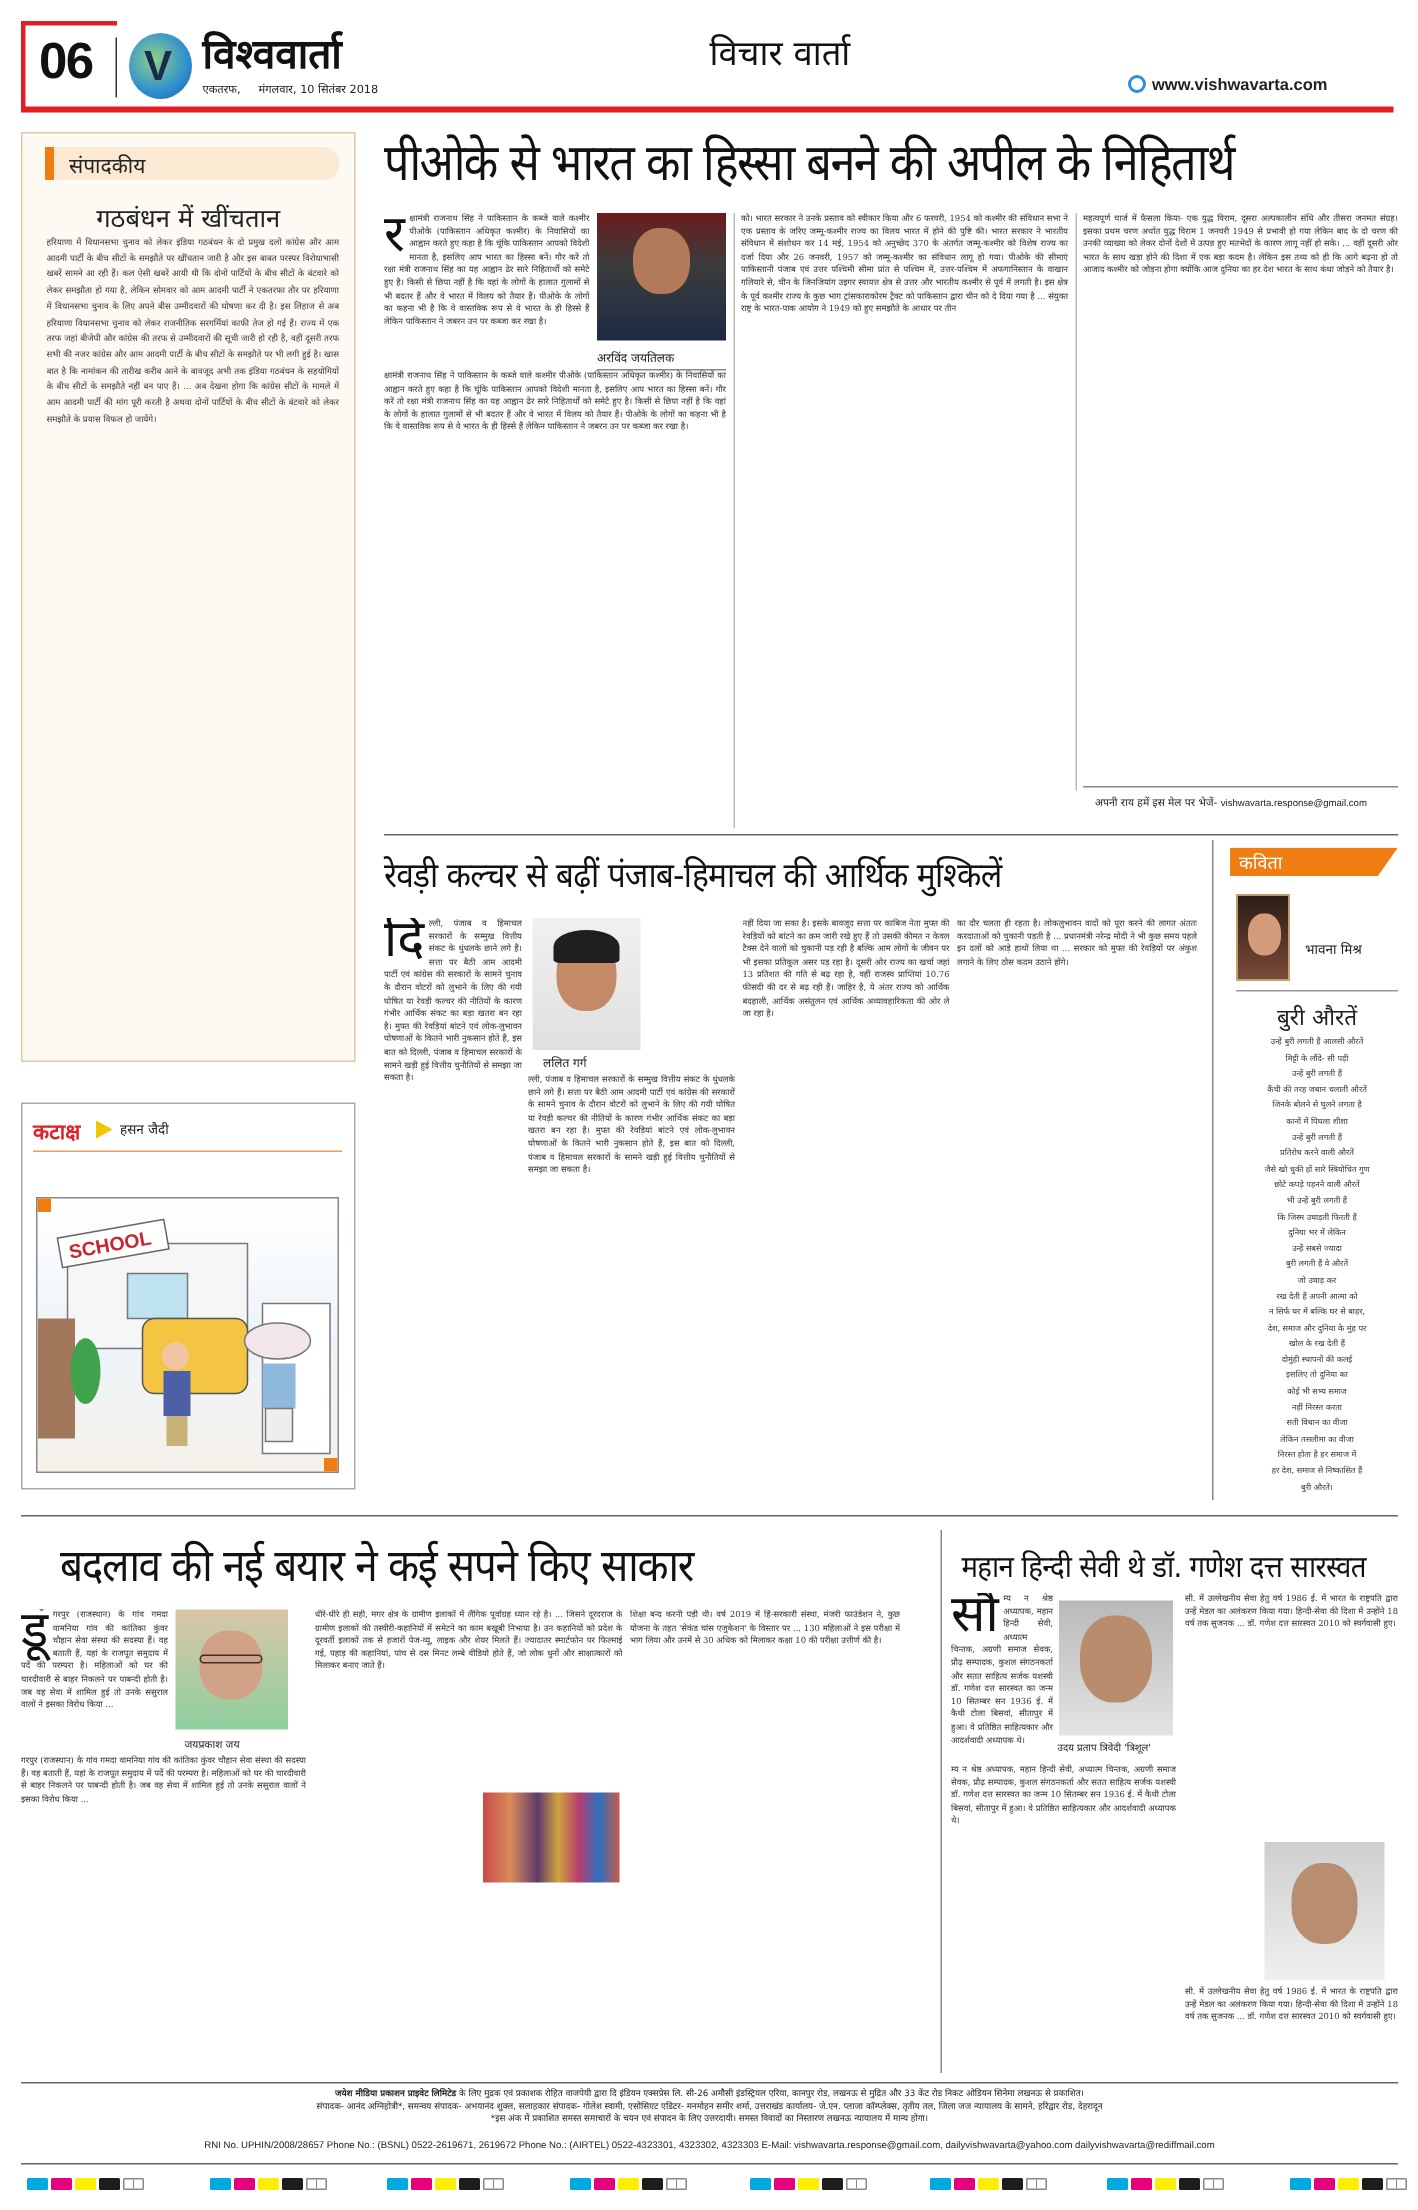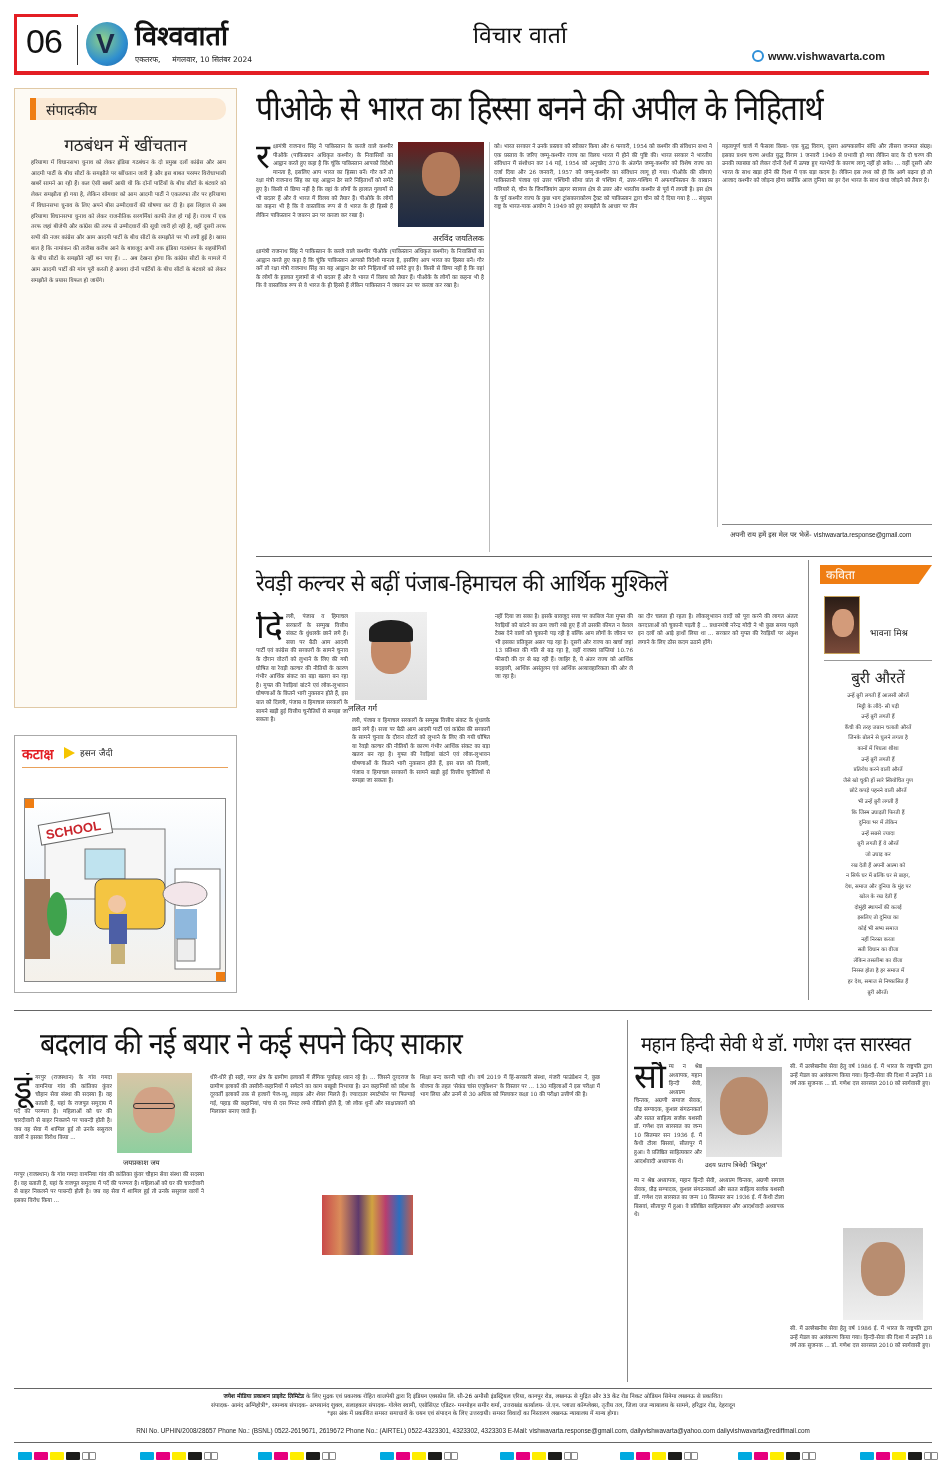--- a/index.html
+++ b/index.html
@@ -8,21 +8,21 @@
 
   .abs { position: absolute; }
   .body-text { font-family: "DejaVu Serif", serif; font-size: 5.6px; line-height: 8.6px; color: #333; text-align: justify; }
   .col-rule { position: absolute; width: 1px; background: #bbb; }
   .hr { position: absolute; height: 1px; background: #888; }
 
   
   #red-frame-top { left: 14px; top: 14px; width: 64px; height: 3px; background: #e31e24; }
   #red-frame-left { left: 14px; top: 14px; width: 3px; height: 60px; background: #e31e24; }
   #red-frame-bottom { left: 14px; top: 71px; width: 915px; height: 4px; background: #e31e24; }
-  #page-number { left: 26px; top: 22px; font-family: "Liberation Sans", sans-serif; font-size: 34px; color: #111; letter-spacing: -1px; }
+  #page-number { left: 26px; top: 22px; font-family: "Liberation Sans", sans-serif; font-size: 34px; color: #111; letter-spacing: -1px; font-weight: bold; }
   #mast-divider { left: 77px; top: 25px; width: 1px; height: 40px; background: #333; }
   #logo { left: 86px; top: 22px; width: 42px; height: 44px; border-radius: 50%;
           background: radial-gradient(circle at 40% 40%, #8fd18a, #2f8fcf 60%, #1a5fa8); }
   #logo span { position: absolute; left: 10px; top: 6px; font-family: "Liberation Sans", sans-serif; font-weight: bold; font-size: 28px; color: #1b2b4a; }
   #paper-name { left: 135px; top: 16px; font-family: "DejaVu Sans", sans-serif; font-weight: bold; font-size: 27px; color: #111; }
   #dateline { left: 135px; top: 54px; font-size: 7.5px; color: #222; }
   #section-title { left: 473px; top: 18px; font-size: 23px; color: #111; }
   #website { left: 752px; top: 50px; font-family: "Liberation Sans", sans-serif; font-weight: bold; font-size: 11px; color: #222; }
   #website .ie { display: inline-block; width: 12px; height: 12px; border-radius: 50%; border: 2.5px solid #2e8fd8; margin-right: 4px; vertical-align: -2px; }
 
@@ -40,28 +40,28 @@
   #kataksh-arrow { left: 64px; top: 747px; width: 0; height: 0; border-top: 6px solid transparent; border-bottom: 6px solid transparent; border-left: 11px solid #f5c400; }
   #cartoonist { left: 80px; top: 746px; font-size: 9px; color: #222; }
   #kataksh-rule { left: 22px; top: 767px; width: 206px; height: 1px; background: #e9a15a; }
   #cartoon-image { left: 24px; top: 798px; width: 202px; height: 184px; background: linear-gradient(180deg,#fff 0%,#eef4fa 50%,#f5f1ea 100%); border: 1px solid #888; overflow: hidden; }
   .corner { position: absolute; width: 10px; height: 10px; background: #ef7d12; }
 
   
   #pok-headline { left: 256px; top: 84px; font-size: 34px; font-weight: 300; letter-spacing: -1.2px; color: #111; font-family: "DejaVu Sans", sans-serif; transform: scaleX(0.88); transform-origin: left; white-space: nowrap; }
   #pok-photo { left: 398px; top: 142px; width: 86px; height: 85px; background: linear-gradient(180deg,#6c1c1c 0%,#3c3c3c 40%,#1d2a45 100%); }
   #pok-photo .face { position:absolute; left: 24px; top: 10px; width: 38px; height: 44px; border-radius: 45%; background: #b37a5a; }
-  #pok-byline { left: 398px; top: 232px; width: 86px; text-align: right; font-size: 8px; color: #222; }
+  #pok-byline { left: 398px; top: 232px; width: 86px; text-align: left; font-size: 8px; color: #222; }
 
   
   #rewari-headline { left: 256px; top: 566px; font-size: 23px; color: #111; letter-spacing: -0.6px; transform: scaleX(0.92); transform-origin: left; white-space: nowrap; }
   #rewari-photo { left: 355px; top: 612px; width: 72px; height: 88px; background: linear-gradient(180deg,#f0f0f0,#e0e0e0); }
   #rewari-photo .face { position:absolute; left: 16px; top: 14px; width: 40px; height: 48px; border-radius: 45%; background: #c48a68; }
   #rewari-photo .hair { position:absolute; left: 14px; top: 8px; width: 44px; height: 22px; border-radius: 50% 50% 10% 10%; background: #1f1f1f; }
-  #rewari-byline { left: 348px; top: 702px; font-size: 8px; color: #222; }
+  #rewari-byline { left: 362px; top: 702px; font-size: 8px; color: #222; }
 
   
   #poem-tag { left: 820px; top: 565px; width: 112px; height: 19px; background: #ef7d12; clip-path: polygon(0 0,100% 0,88% 100%,0 100%); }
   #poem-tag-text { left: 826px; top: 566px; font-size: 12px; color: #fff; }
   #poem-photo { left: 824px; top: 596px; width: 36px; height: 58px; background: linear-gradient(180deg,#2b1d16,#7a4a3a); border:1px solid #c7a25a; }
   #poem-photo .face { position:absolute; left: 7px; top: 12px; width: 22px; height: 28px; border-radius: 45%; background: #d39b7a; }
   #poet-name { left: 870px; top: 626px; font-size: 9px; color: #222; }
   #poem-rule { left: 824px; top: 660px; width: 108px; height: 1px; background: #999; }
   #poem-title { left: 824px; top: 667px; width: 108px; text-align: center; font-size: 15px; color: #222; }
   #poem-body { left: 824px; top: 690px; width: 108px; text-align: center; font-size: 5.4px; line-height: 10.6px; color: #333; }
@@ -100,21 +100,21 @@
 <div class="abs" id="red-frame-top"></div>
 <div class="abs" id="red-frame-left"></div>
 <div class="abs" id="page-number">06</div>
 <div class="abs" id="mast-divider"></div>
 <div class="abs" id="logo">
     <span>V</span>
   </div>
 <div class="abs" id="paper-name">विश्ववार्ता</div>
 <div class="abs" id="dateline">
   <span>एकतरफ,</span>&nbsp;&nbsp;&nbsp;&nbsp;
-  <span>मंगलवार, 10 सितंबर 2024</span>
+  <span>मंगलवार, 10 सितंबर 2018</span>
 </div>
 <div class="abs" id="section-title">विचार वार्ता</div>
 <div class="abs" id="website"><span class="ie"></span><span>www.vishwavarta.com</span></div>
 <div class="abs" id="red-frame-bottom"></div>
 
 <div class="abs" id="editorial-box"></div>
 <div class="abs" id="editorial-tag"></div>
 <div class="abs" id="editorial-tag-bar"></div>
 <div class="abs" id="editorial-tag-text">संपादकीय</div>
 <div class="abs" id="editorial-headline">गठबंधन में खींचतान</div>

